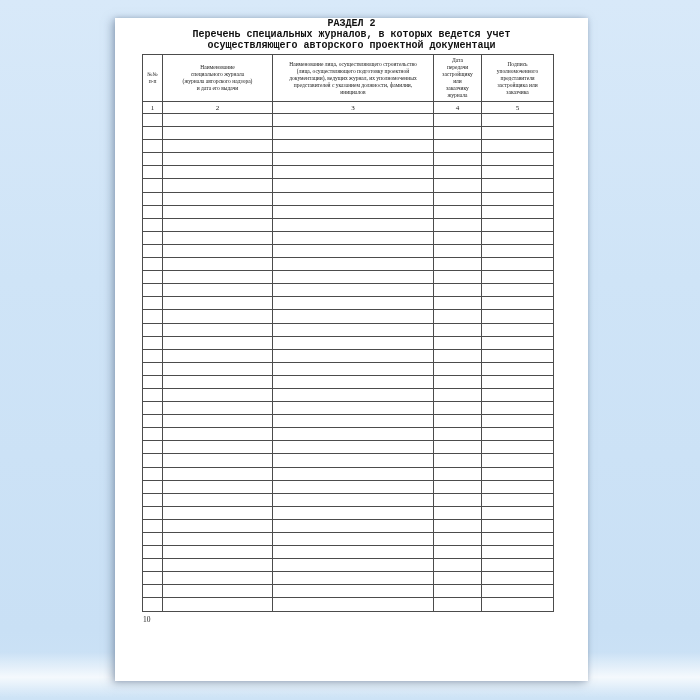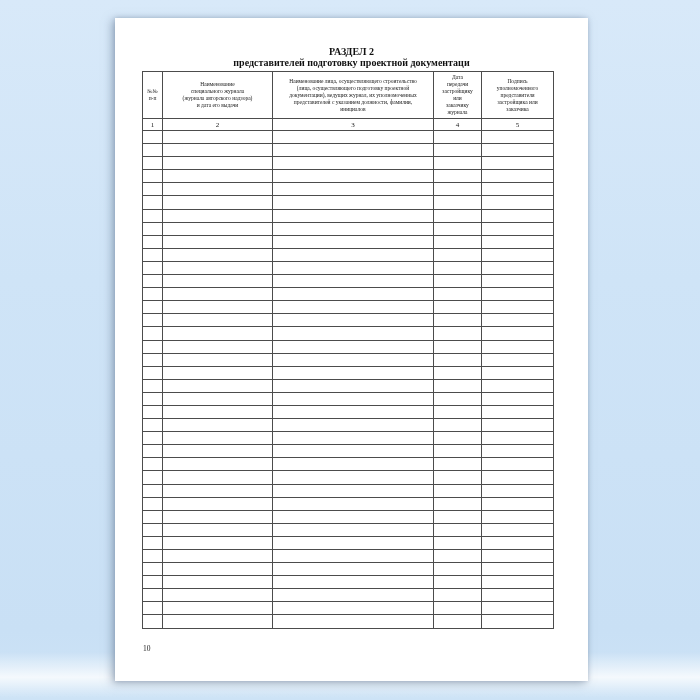--- a/index.html
+++ b/index.html
@@ -25,26 +25,26 @@
   .page {
     position: absolute;
     left: 115px;
     top: 18px;
     width: 473px;
     height: 663px;
     background: #ffffff;
     box-shadow: -3px 2px 9px rgba(100,120,145,0.55), 0 0 4px rgba(110,130,155,0.35);
   }
   .doc-title {
-    padding-top: 28px;
     text-align: center;
     font-weight: bold;
     font-size: 10px;
     line-height: 11px;
     color: #111111;
+    font-family: Liberation Mono, monospace;
   }
   table.journals {
     margin: 3px 0 0 27px;
     border-collapse: collapse;
     table-layout: fixed;
     width: 411px;
     border: 1.5px solid #474747;
   }
   table.journals th,
   table.journals td {
@@ -68,35 +68,36 @@
     height: 12px;
   }
   tr.number-row td {
     font-size: 7px;
     line-height: 8px;
   }
   tr.body-row {
     height: 13.1px;
   }
   .page-number {
-    margin: 15px 0 0 28px;
+    margin: 3px 0 0 28px;
     font-size: 7.5px;
     color: #222222;
     font-family: Liberation Serif, serif;
   }
 </style>
 </head>
 <body>
 
 <div class="gloss-band"></div>
 
 <div class="page">
   <div class="doc-title">
     <div>РАЗДЕЛ 2</div>
-    <div>представителей подготовку проектной документаци</div>
+    <div>Перечень специальных журналов, в которых ведется учет</div>
+    <div>осуществляющего авторского проектной документаци</div>
   </div>
 
   <table class="journals">
     <colgroup>
       <col style="width:20px">
       <col style="width:110px">
       <col style="width:161px">
       <col style="width:48px">
       <col style="width:72px">
     </colgroup>

